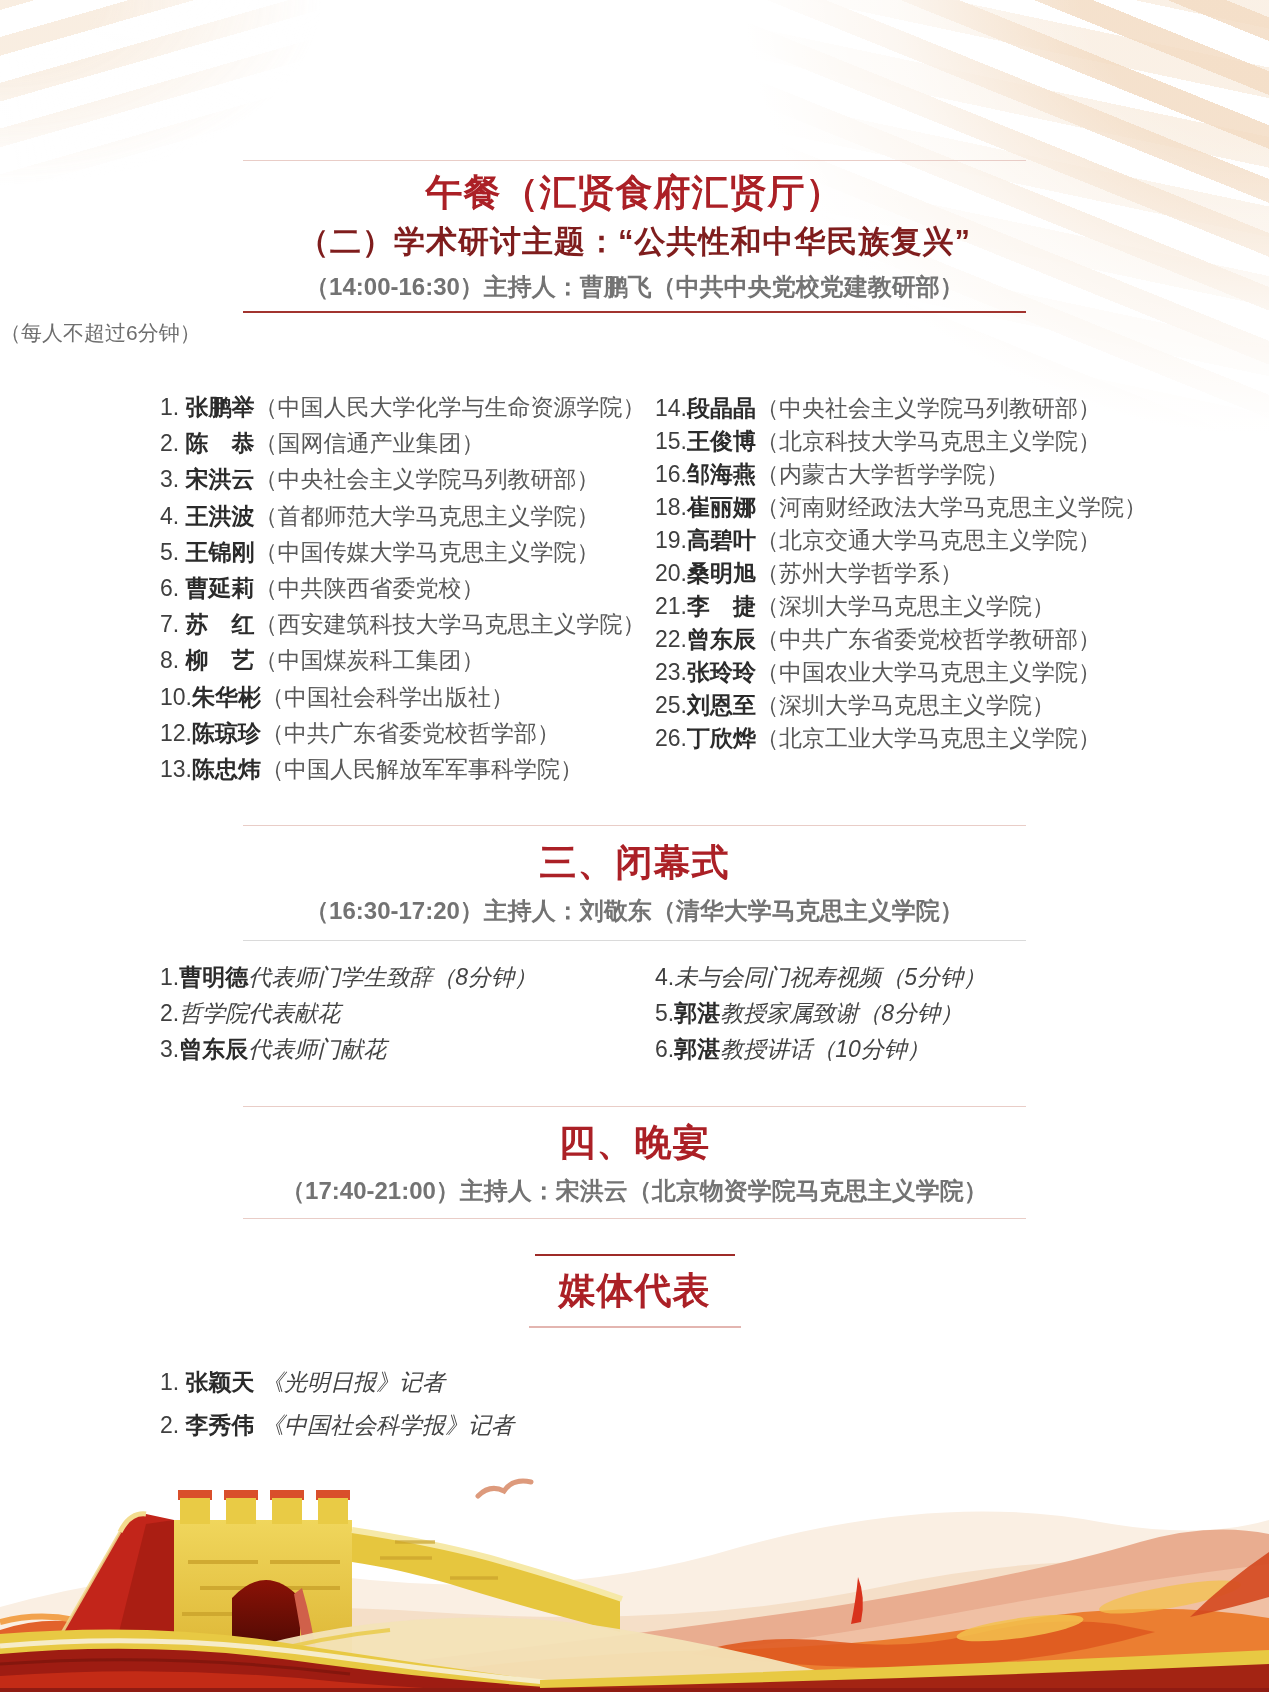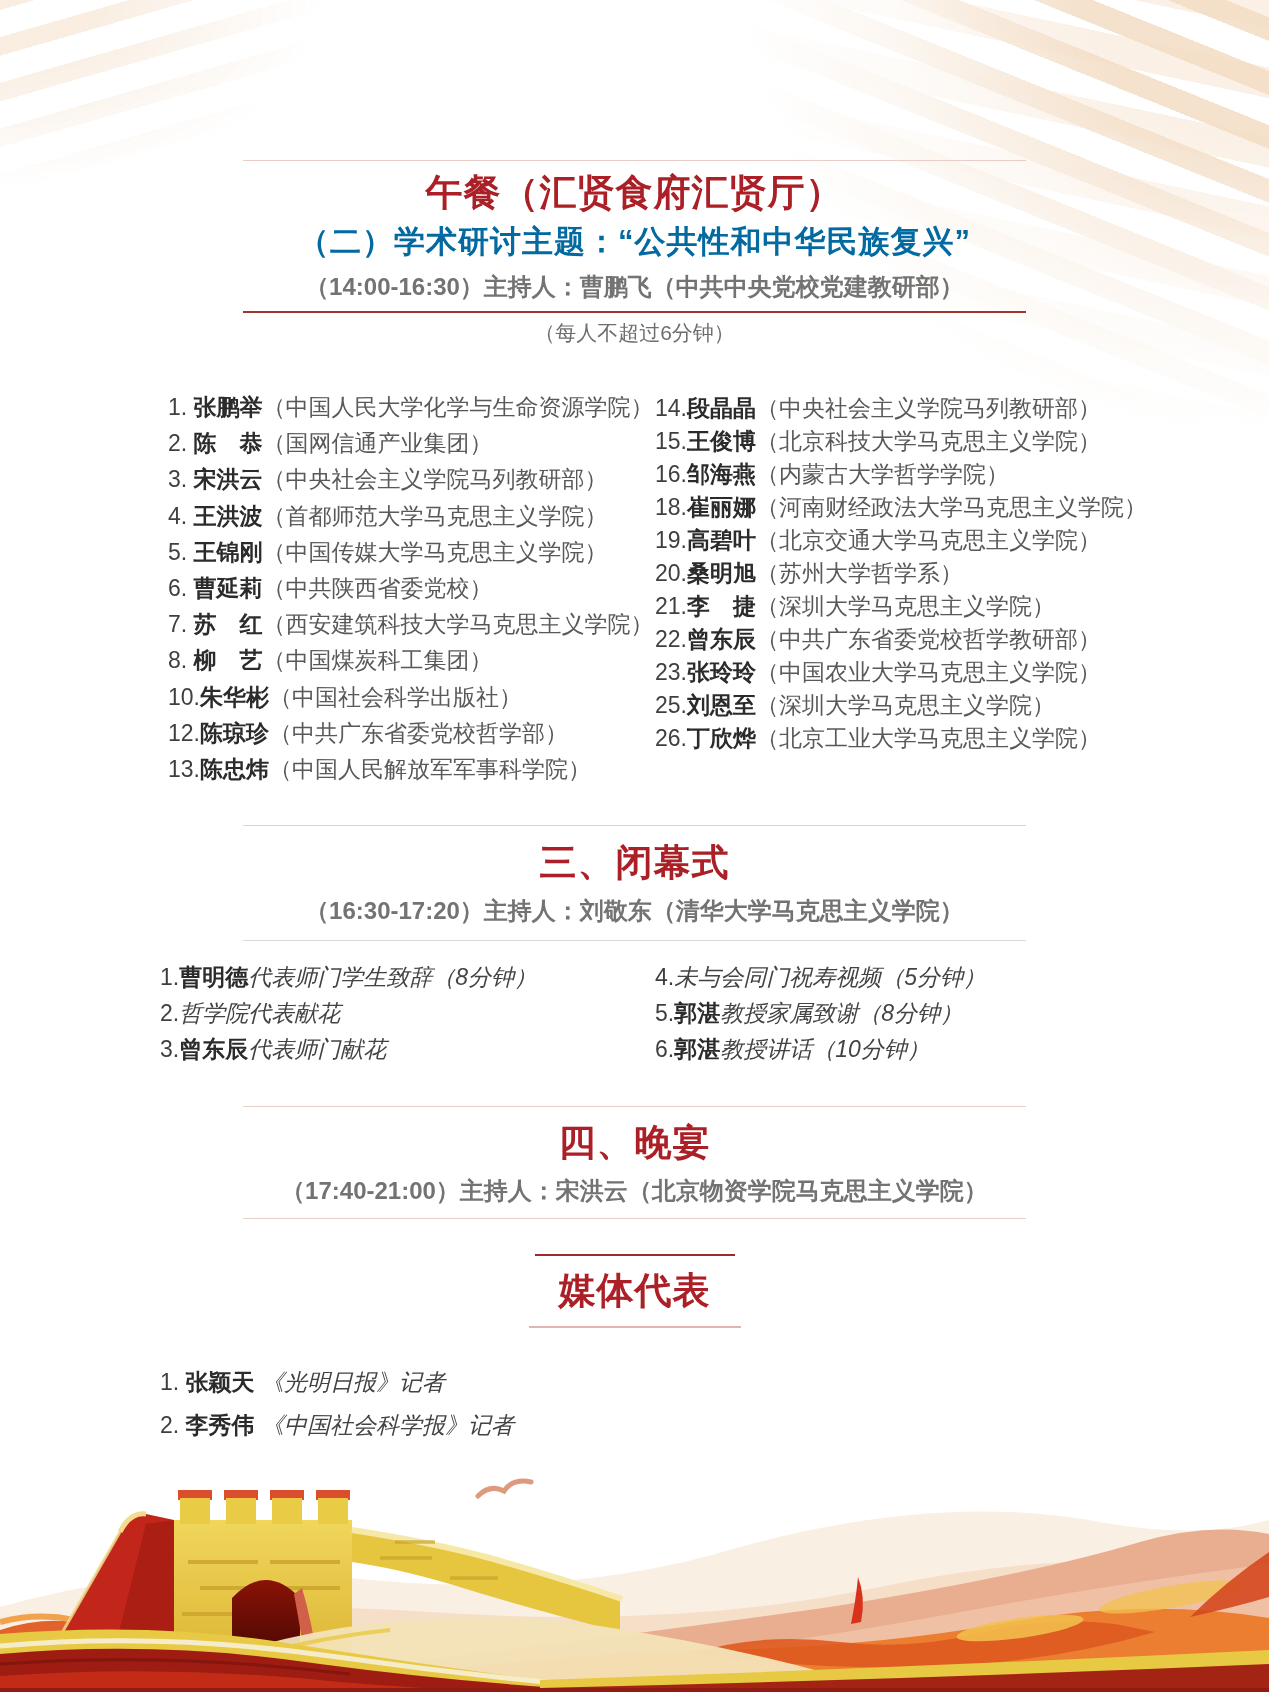--- a/index.html
+++ b/index.html
@@ -23,23 +23,23 @@
       repeating-linear-gradient(-16deg, rgba(244,224,202,.75) 0 18px, rgba(255,255,255,0) 18px 44px);
   }
   .hr{position:absolute;left:243px;width:783px;height:1px;background:#e9cdc7;z-index:2;}
   .hr.red2{height:2px;background:#a2342f;}
   .hr.gray{background:#dadada;}
   .shortline{position:absolute;height:2px;z-index:2;}
   .shortline.dark{left:535px;width:200px;background:#9e2b28;}
   .shortline.pinkline{left:529px;width:212px;background:#e3b5b0;}
   .title{position:absolute;left:0;width:100%;text-align:center;margin:0;font-weight:bold;line-height:1.25;z-index:2;letter-spacing:1px;}
   .red{color:#ab2026;font-size:37px;}
-  .orange{color:#0369a1;font-size:31px;}
+  .orange{color:#7f1d1d;font-size:31px;}
   .host{position:absolute;left:0;width:100%;text-align:center;font-weight:bold;font-size:24px;color:#737373;line-height:1.2;z-index:2;}
-  .note{position:absolute;left:0;width:100%;text-align:center;font-size:21px;color:#6e6e6e;line-height:1.3;z-index:2;}
+  .note{position:absolute;left:0;width:100%;font-size:21px;color:#6e6e6e;line-height:1.3;z-index:2;}
   .col{position:absolute;z-index:2;}
   .row{height:var(--rh);line-height:var(--rh);font-size:23px;color:#3f3f3f;white-space:pre;}
   .num{color:#3f3f3f;}
   .nm{font-weight:bold;color:#2b2b2b;}
   .aff{color:#595959;}
   .rest{color:#434343;font-style:italic;}
   .wall{position:absolute;left:0;bottom:0;z-index:1;display:block;}
 </style>
 </head>
 <body>
@@ -49,21 +49,21 @@
   <div class="decor-tr"></div>
   <div class="decor-tl"></div>
 
   <div class="hr" style="top:160px"></div>
   <h1 class="title red" style="top:170px">午餐（汇贤食府汇贤厅）</h1>
   <h2 class="title orange" style="top:223px">（二）学术研讨主题：“公共性和中华民族复兴”</h2>
   <div class="host" style="top:273px">（14:00-16:30）主持人：曹鹏飞（中共中央党校党建教研部）</div>
   <div class="hr red2" style="top:311px"></div>
   <div class="note" style="top:319px">（每人不超过6分钟）</div>
 
-  <div class="col" style="left:168px;top:389px;--rh:36.2px">
+  <div class="col" style="left:160px;top:389px;--rh:36.2px">
     <div class="row"><span class="num">1. </span><span class="nm">张鹏举</span><span class="aff">（中国人民大学化学与生命资源学院）</span></div>
     <div class="row"><span class="num">2. </span><span class="nm">陈　恭</span><span class="aff">（国网信通产业集团）</span></div>
     <div class="row"><span class="num">3. </span><span class="nm">宋洪云</span><span class="aff">（中央社会主义学院马列教研部）</span></div>
     <div class="row"><span class="num">4. </span><span class="nm">王洪波</span><span class="aff">（首都师范大学马克思主义学院）</span></div>
     <div class="row"><span class="num">5. </span><span class="nm">王锦刚</span><span class="aff">（中国传媒大学马克思主义学院）</span></div>
     <div class="row"><span class="num">6. </span><span class="nm">曹延莉</span><span class="aff">（中共陕西省委党校）</span></div>
     <div class="row"><span class="num">7. </span><span class="nm">苏　红</span><span class="aff">（西安建筑科技大学马克思主义学院）</span></div>
     <div class="row"><span class="num">8. </span><span class="nm">柳　艺</span><span class="aff">（中国煤炭科工集团）</span></div>
     <div class="row"><span class="num">10.</span><span class="nm">朱华彬</span><span class="aff">（中国社会科学出版社）</span></div>
     <div class="row"><span class="num">12.</span><span class="nm">陈琼珍</span><span class="aff">（中共广东省委党校哲学部）</span></div>

